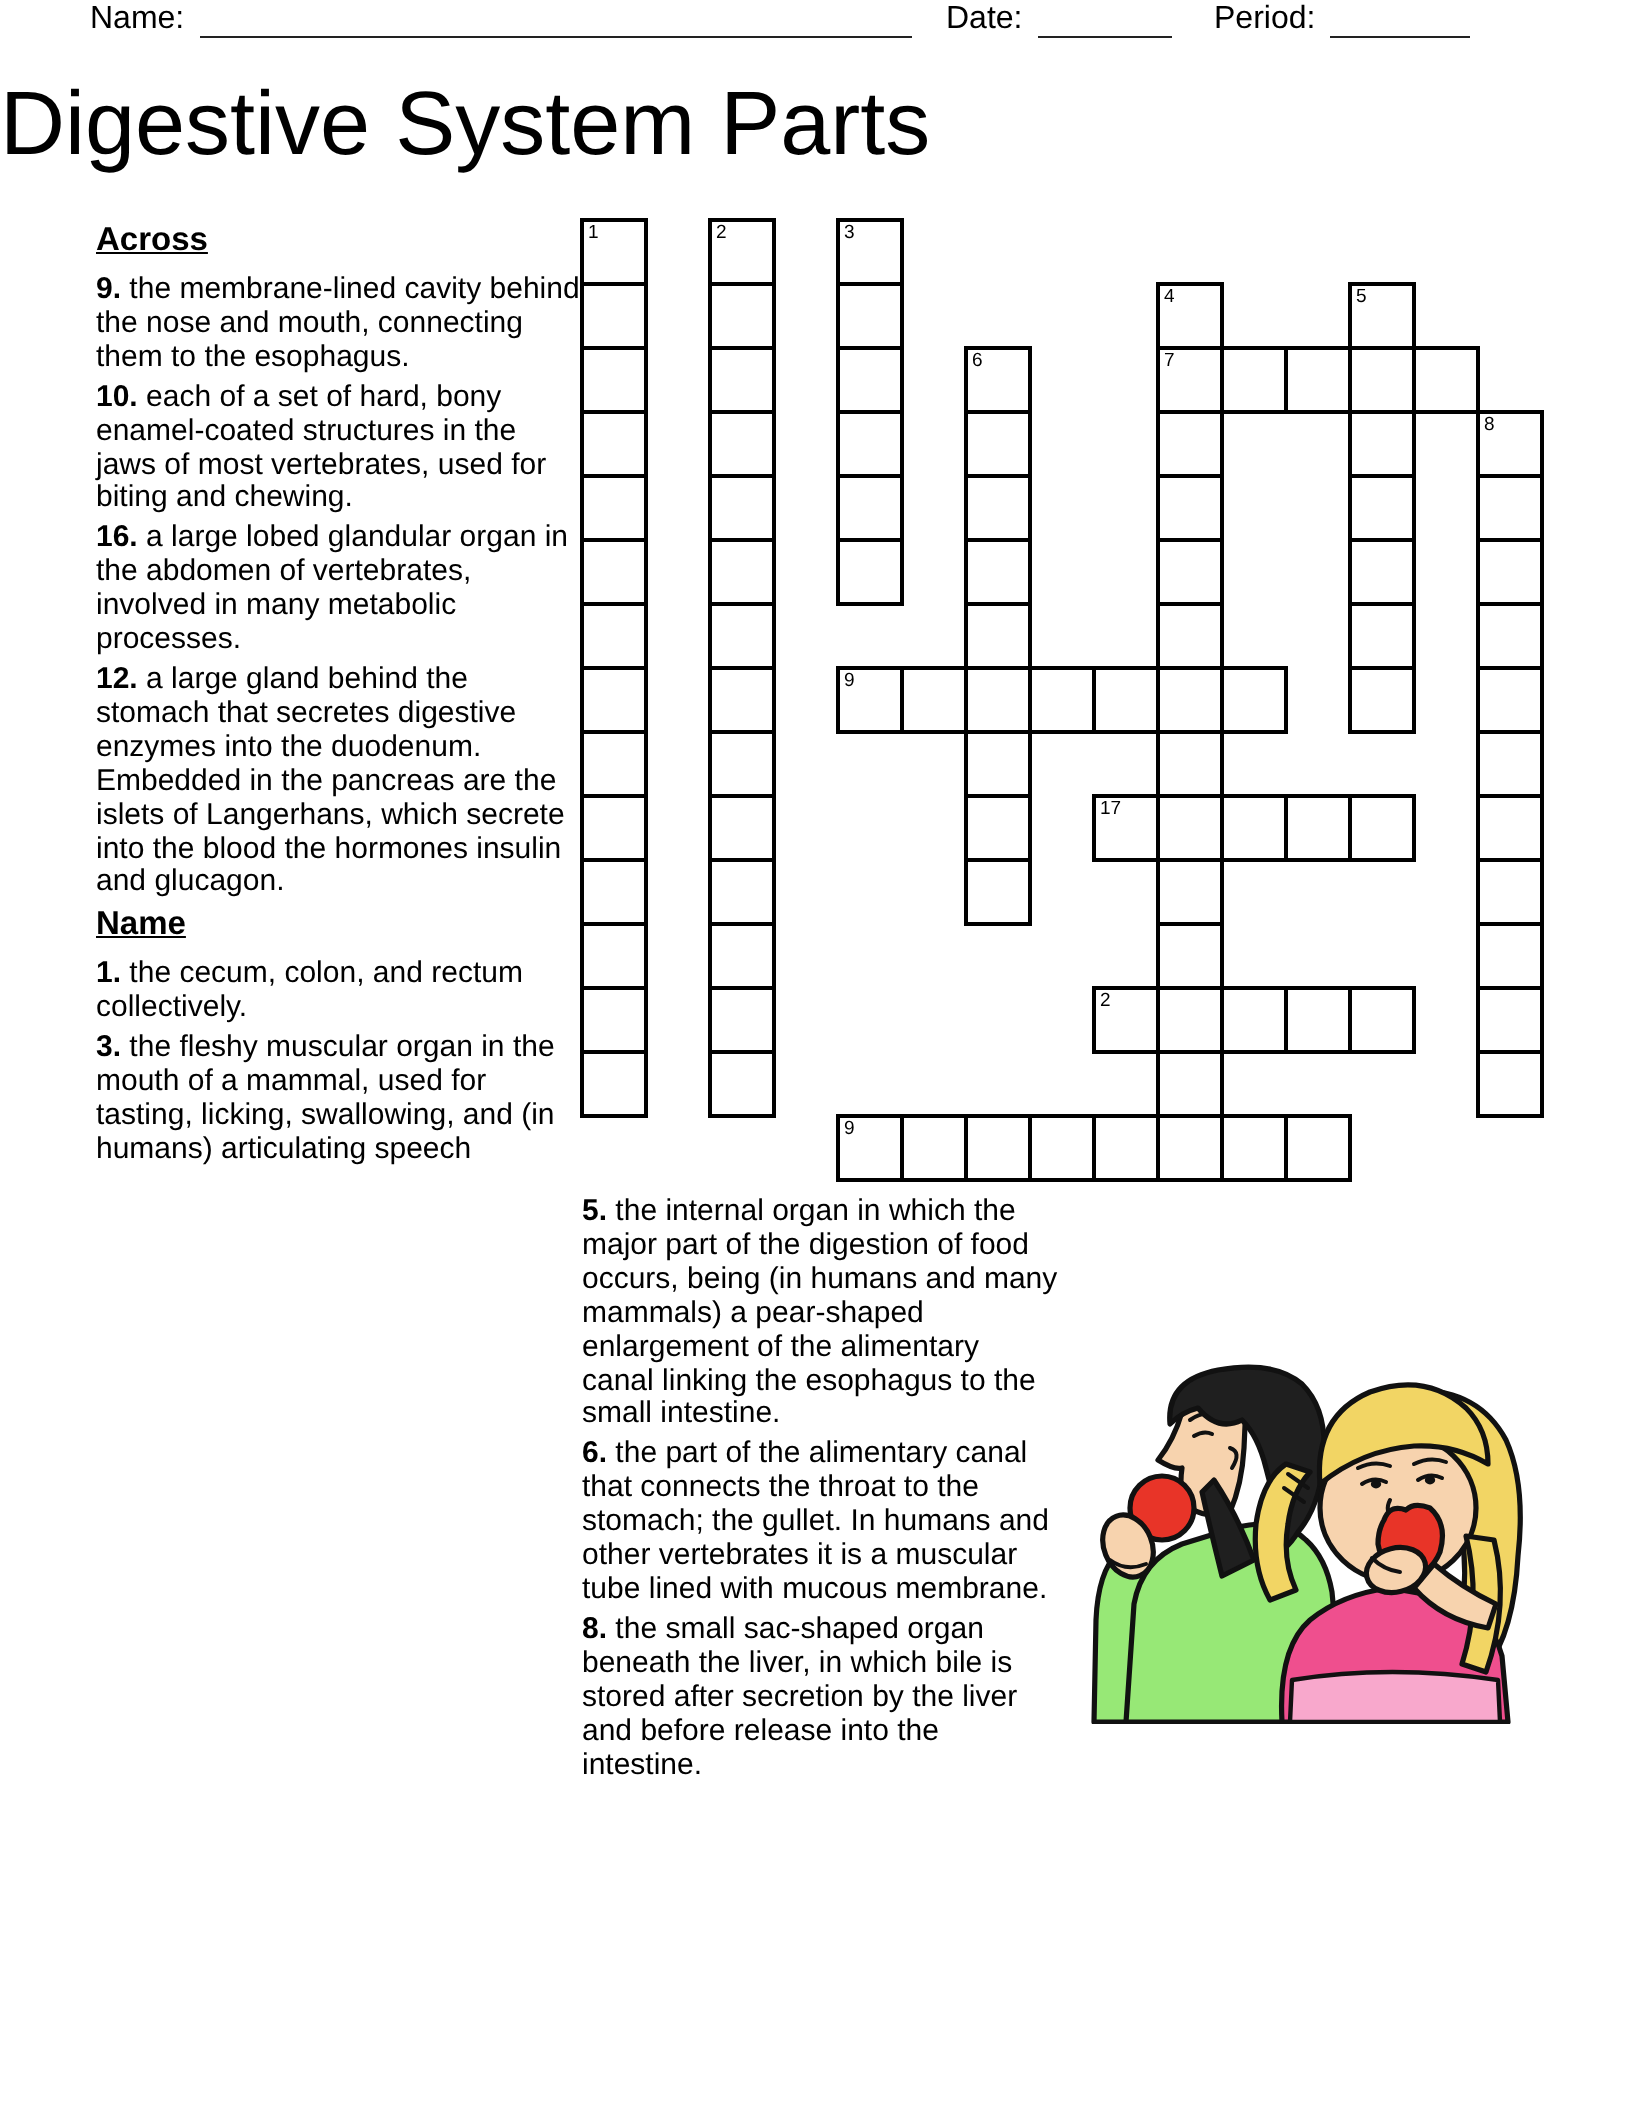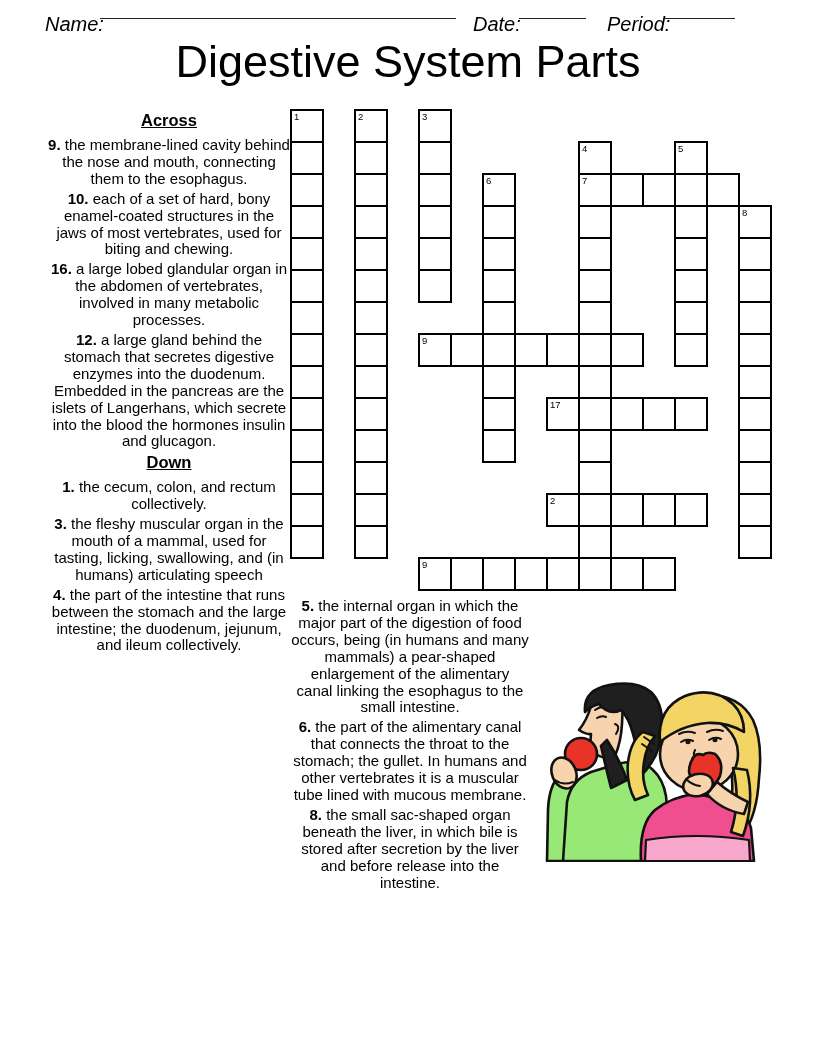--- a/index.html
+++ b/index.html
@@ -1,22 +1,22 @@
 <!DOCTYPE html>
 <html><head>
 <meta charset="utf-8">
 <style>
   html,body{margin:0;padding:0;background:#fff;}
   .page{position:relative;width:816px;height:1056px;background:#fff;overflow:hidden;
         font-family:"Liberation Sans","DejaVu Sans",sans-serif;color:#000;}
-  .hl{position:absolute;top:13px;font-size:20px;font-style:italic;}
+  .hl{position:absolute;top:1px;font-size:16px;}
   .uline{position:absolute;top:0;height:18px;border-bottom:1.6px solid #222;}
-  .title{position:absolute;left:0;top:36px;width:816px;margin:0;text-align:center;
+  .title{position:absolute;left:0;top:36px;width:816px;margin:0;
          font-size:45px;font-weight:400;letter-spacing:0;}
-  .col{position:absolute;text-align:center;}
+  .col{position:absolute;}
   .colA{left:48px;top:111px;width:242px;}
   .colB{left:291px;top:598px;width:238px;}
   .col h2{font-size:16.5px;margin:0 0 7px 0;text-decoration:underline;}
   .col h2.down{margin-top:3px;}
   .clue{font-size:15px;line-height:16.9px;margin:0 0 3px 0;}
   .clue b{font-weight:700;}
   .grid{position:absolute;left:291px;top:110px;width:482px;height:482px;}
   .cell{position:absolute;width:34px;height:34px;border:2px solid #000;background:#fff;
         box-sizing:border-box;}
   .cellnum{position:absolute;top:0;left:2px;font-size:9.5px;line-height:11px;}
@@ -37,25 +37,24 @@
   <h1 class="title">Digestive System Parts</h1>
 
   <div class="col colA">
     <h2>Across</h2>
     <div>
         <p class="clue"><b>9.</b> the membrane-lined cavity behind the nose and mouth, connecting them to the esophagus.</p>
         <p class="clue"><b>10.</b> each of a set of hard, bony enamel-coated structures in the jaws of most vertebrates, used for biting and chewing.</p>
         <p class="clue"><b>16.</b> a large lobed glandular organ in the abdomen of vertebrates, involved in many metabolic processes.</p>
         <p class="clue"><b>12.</b> a large gland behind the stomach that secretes digestive enzymes into the duodenum. Embedded in the pancreas are the islets of Langerhans, which secrete into the blood the hormones insulin and glucagon.</p>
       </div>
-    <h2 class="down">Down</h2>
+    <h2 class="down">Name</h2>
     <div>
         <p class="clue"><b>1.</b> the cecum, colon, and rectum collectively.</p>
         <p class="clue"><b>3.</b> the fleshy muscular organ in the mouth of a mammal, used for tasting, licking, swallowing, and (in humans) articulating speech</p>
-        <p class="clue"><b>4.</b> the part of the intestine that runs between the stomach and the large intestine; the duodenum, jejunum, and ileum collectively.</p>
       </div>
   </div>
 
   <div class="col colB">
     <div>
         <p class="clue"><b>5.</b> the internal organ in which the major part of the digestion of food occurs, being (in humans and many mammals) a pear-shaped enlargement of the alimentary canal linking the esophagus to the small intestine.</p>
         <p class="clue"><b>6.</b> the part of the alimentary canal that connects the throat to the stomach; the gullet. In humans and other vertebrates it is a muscular tube lined with mucous membrane.</p>
         <p class="clue"><b>8.</b> the small sac-shaped organ beneath the liver, in which bile is stored after secretion by the liver and before release into the intestine.</p>
       </div>
   </div>

